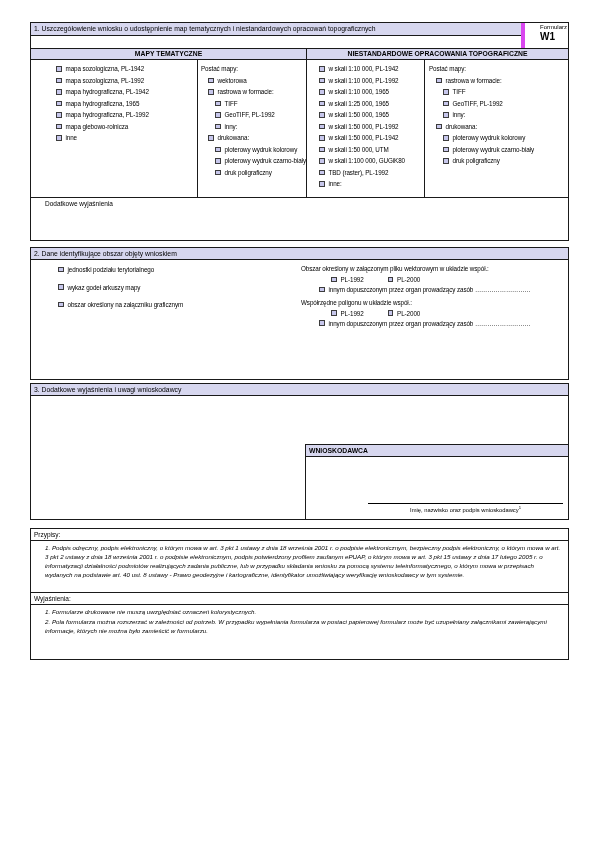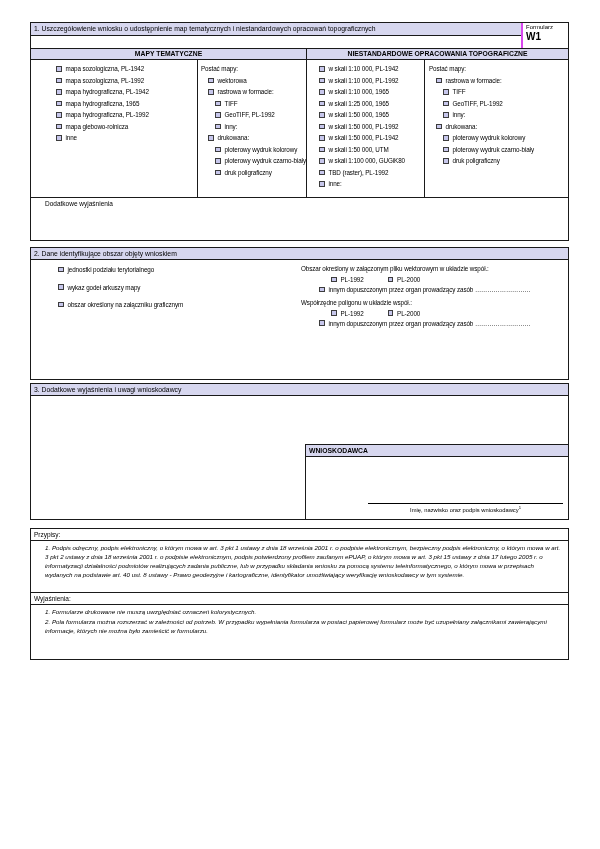--- a/index.html
+++ b/index.html
@@ -10,21 +10,21 @@
   .box { position:absolute; border:1px solid #1a1a1a; background:#fff; }
   .lav { background:#d7d7ef; }
 
   
   .sec1 { left:30px; top:22px; width:539px; height:219px; }
   .s1-head { display:flex; height:25px; }
   .s1-titlearea { flex:1; display:flex; flex-direction:column; }
   .s1-titlebar { height:13px; border-bottom:1px solid #1a1a1a; font-size:6.8px;
     padding:2px 3px; white-space:nowrap; }
   .s1-spacer { flex:1; }
-  .s1-formbox { width:47px; border-left:2px solid #d946ef; padding:1px 3px; }
+  .s1-formbox { width:47px; border-left:4px solid #d946ef; padding:1px 15px; }
   .formlabel { font-size:6px; }
   .formcode { font-size:10px; font-weight:bold; margin-top:1px; }
   .s1-colheaders { display:flex; height:12px; border-top:1px solid #1a1a1a;
     border-bottom:1px solid #1a1a1a; }
   .colhdr { font-size:6.8px; font-weight:bold; text-align:center; line-height:10px;
     background:#d7d7ef; }
   .colhdr.lefthalf { width:276px; border-right:1px solid #1a1a1a; }
   .colhdr.righthalf { flex:1; }
   .s1-content { display:flex; height:137px; font-size:6.3px; letter-spacing:-0.1px; }
   .scol { padding-top:3px; }

